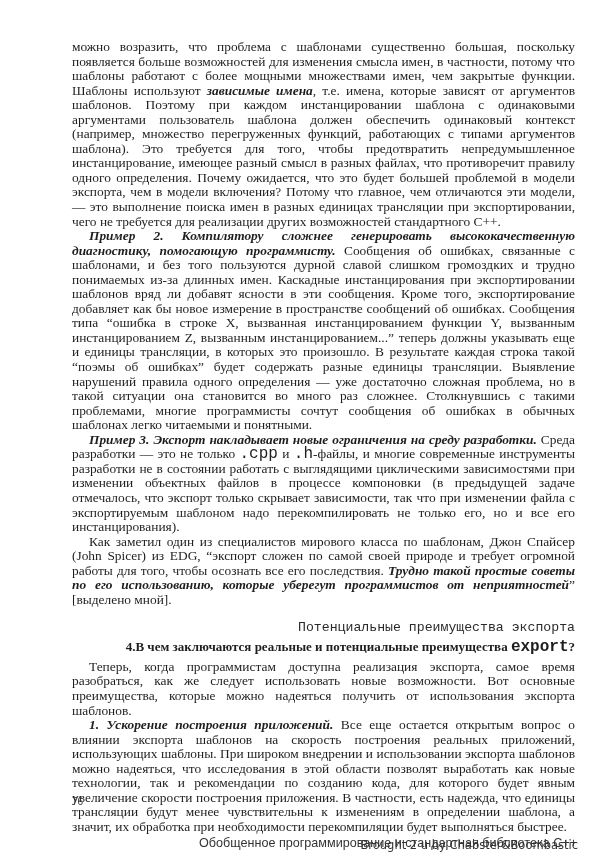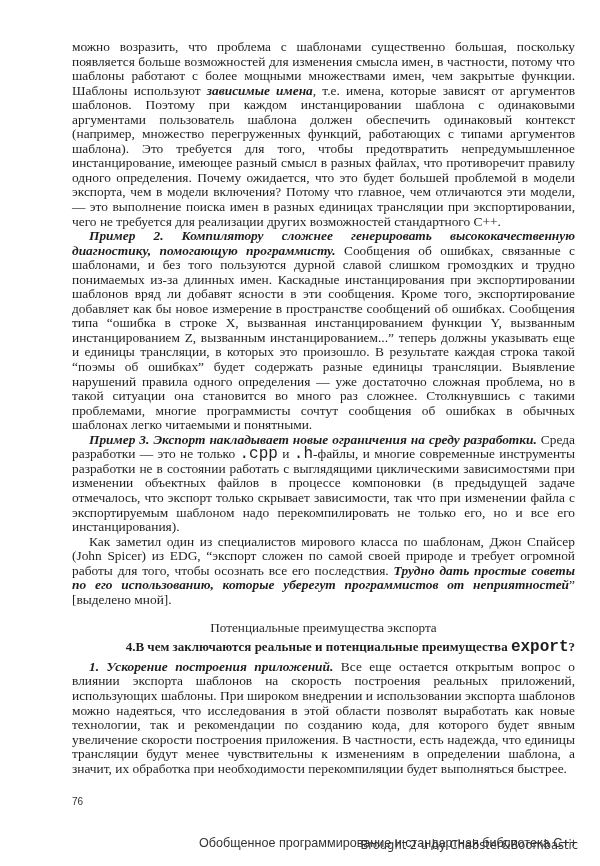--- a/index.html
+++ b/index.html
@@ -11,22 +11,22 @@
     position: absolute; left: 72px; top: 40px; width: 503px;
     font-family: "Liberation Serif", "DejaVu Serif", serif;
     font-size: 13.4px; line-height: 14.55px;
     text-align: justify; hyphens: manual;
   }
   .page p { margin: 0; }
   .indent { text-indent: 17px; }
   .it { font-style: italic; font-weight: bold; }
   .mono { font-family: "Liberation Mono", "DejaVu Sans Mono", monospace; font-size: 16px; }
   .section-heading {
-    font-family: Liberation Serif, serif;
-    font-size: 13.2px; line-height: 16px; text-align: center;
+    font-family: Liberation Mono, monospace;
+    font-size: 13.2px; line-height: 16px; text-align: right;
     margin-top: 13px !important; color: #2a2a2a;
   }
   .question {
     font-weight: bold; text-align: right; margin-top: 4px !important; margin-bottom: 5px !important;
     font-size: 13px;
   }
   .question .num { display: inline-block; width: 17px; }
   .footer {
     position: absolute; left: 72px; top: 796px; width: 505px;
     font-family: "Liberation Sans", "DejaVu Sans", sans-serif; color: #333;
@@ -49,29 +49,32 @@
 
   <p class="indent">
     <span class="it">Пример 2. Компилятору сложнее генерировать высококачественную диагностику, помогающую программисту.</span><span> Сообщения об ошибках, связанные с шаблонами, и без того пользуются дурной славой слишком громоздких и трудно понимаемых из-за длинных имен. Каскадные инстанцирования при экспортировании шаблонов вряд ли добавят ясности в эти сообщения. Кроме того, экспортирование добавляет как бы новое измерение в пространстве сообщений об ошибках. Сообщения типа “ошибка в строке X, вызванная инстанцированием функции Y, вызванным инстанцированием Z, вызванным инстанцированием...” теперь должны указывать еще и единицы трансляции, в которых это произошло. В результате каждая строка такой “поэмы об ошибках” будет содержать разные единицы трансляции. Выявление нарушений правила одного определения — уже достаточно сложная проблема, но в такой ситуации она становится во много раз сложнее. Столкнувшись с такими проблемами, многие программисты сочтут сообщения об ошибках в обычных шаблонах легко читаемыми и понятными.</span>
   </p>
 
   <p class="indent">
     <span class="it">Пример 3. Экспорт накладывает новые ограничения на среду разработки.</span><span> Среда разработки — это не только </span><span class="mono">.cpp</span><span> и </span><span class="mono">.h</span><span>-файлы, и многие современные инструменты разработки не в состоянии работать с выглядящими циклическими зависимостями при изменении объектных файлов в процессе компоновки (в предыдущей задаче отмечалось, что экспорт только скрывает зависимости, так что при изменении файла с экспортируемым шаблоном надо перекомпилировать не только его, но и все его инстанцирования).</span>
   </p>
 
   <p class="indent">
-    <span>Как заметил один из специалистов мирового класса по шаблонам, Джон Спайсер (John Spicer) из EDG, “экспорт сложен по самой своей природе и требует огромной работы для того, чтобы осознать все его последствия. </span><span class="it">Трудно дать простые советы по его использованию, которые уберегут программистов от неприятностей</span><span>” [выделено мной].</span>
+    <span>Как заметил один из специалистов мирового класса по шаблонам, Джон Спайсер (John Spicer) из EDG, “экспорт сложен по самой своей природе и требует огромной работы для того, чтобы осознать все его последствия. </span><span class="it">Трудно такой простые советы по его использованию, которые уберегут программистов от неприятностей</span><span>” [выделено мной].</span>
   </p>
 
   <p class="section-heading">Потенциальные преимущества экспорта</p>
 
   <p class="question">
     <span class="num">4.</span><span>В чем заключаются реальные и потенциальные преимущества </span><span class="mono">export</span><span>?</span>
   </p>
 
+  <p class="indent">
+    <span>Теперь, когда программистам доступна реализация экспорта, самое время разобраться, как же следует использовать новые возможности. Вот основные преимущества, которые можно надеяться получить от использования экспорта шаблонов.</span>
+  </p>
 
   <p class="indent">
     <span class="it">1. Ускорение построения приложений.</span><span> Все еще остается открытым вопрос о влиянии экспорта шаблонов на скорость построения реальных приложений, использующих шаблоны. При широком внедрении и использовании экспорта шаблонов можно надеяться, что исследования в этой области позволят выработать как новые технологии, так и рекомендации по созданию кода, для которого будет явным увеличение скорости построения приложения. В частности, есть надежда, что единицы трансляции будут менее чувствительны к изменениям в определении шаблона, а значит, их обработка при необходимости перекомпиляции будет выполняться быстрее.</span>
   </p>
 </div>
 
 <div class="footer">
   <span class="page-number">76</span>
   <span class="running-title">Обобщенное программирование и стандартная библиотека C++</span>
 </div>

